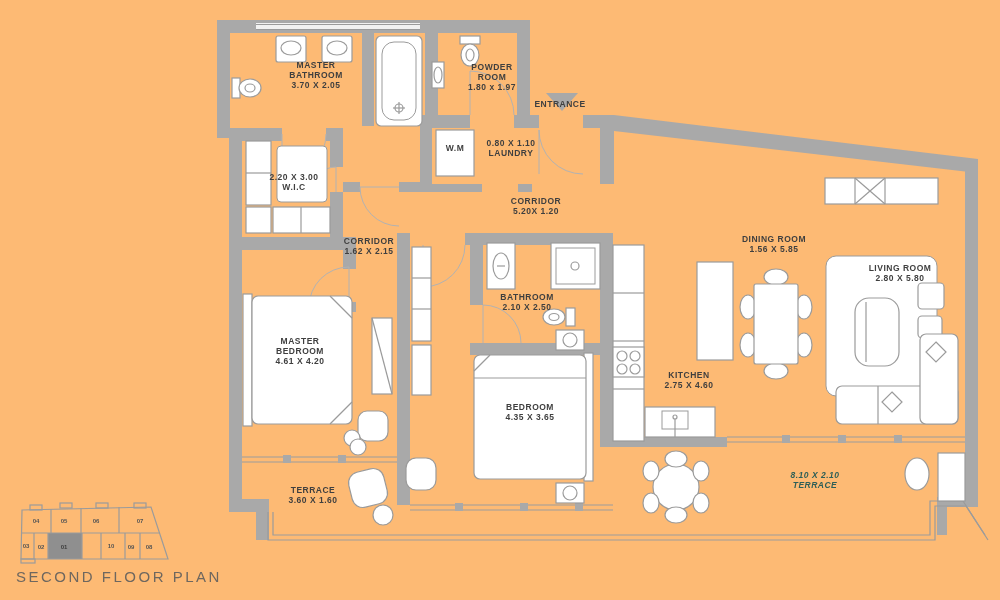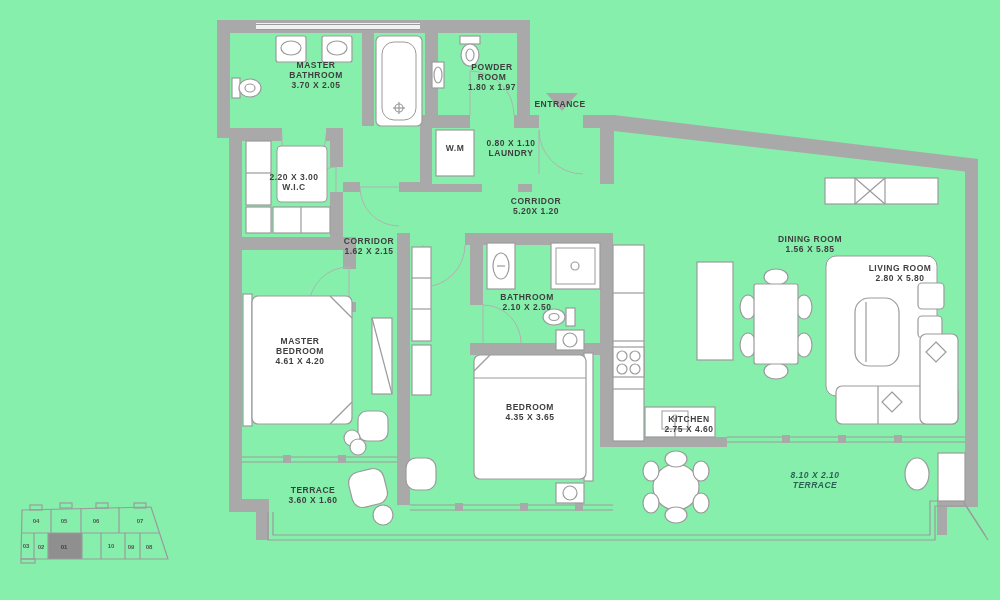--- a/index.html
+++ b/index.html
@@ -1,20 +1,20 @@
 <!DOCTYPE html>
 <html style="--wall: #a9a9a9; --line: #9b9b9b; --text: #3f3f3f; --accent: #2e5f57; --title: #6e675f; --hl: #8f8f8f;"><head>
 <meta charset="utf-8">
 <style>
   :root{
     --wall:#a9a9a9; --line:#9b9b9b; --arc:#b2b2b2;
     --text:#3f3f3f; --accent:#2e5f57; --title:#6e675f; --hl:#8f8f8f;
   }
   html,body{margin:0;padding:0;background:#fff;}
-  #stage{position:relative;width:1000px;height:600px;background:#86efac;overflow:hidden;
+  #stage{position:relative;width:1000px;height:600px;background:#fdba74;overflow:hidden;
          font-family:"Liberation Sans", sans-serif;}
   #plan-svg{position:absolute;left:0;top:0;}
   .wall{fill:var(--wall);stroke:none;}
   .ln{fill:none;stroke:var(--line);stroke-width:1.2;}
   .fw{fill:#fff;stroke:var(--line);stroke-width:1.2;}
   .fwthin{fill:#fff;stroke:var(--line);stroke-width:1;}
   .arc{fill:none;stroke:var(--arc);stroke-width:1;}
   .stub{fill:var(--wall);}
   .room-label{position:absolute;transform:translateX(-50%);text-align:center;
     color:var(--text);font-size:8.5px;font-weight:bold;letter-spacing:.5px;
@@ -311,38 +311,38 @@
         <div>W.I.C</div>
       </div>
       <div class="room-label" style="left: 536px; top: 196px;">
         <div>CORRIDOR</div>
         <div>5.20X 1.20</div>
       </div>
       <div class="room-label" style="left: 369px; top: 236px;">
         <div>CORRIDOR</div>
         <div>1.62 X 2.15</div>
       </div>
-      <div class="room-label" style="left: 774px; top: 234px; margin-left: 36px;">
+      <div class="room-label" style="left: 774px; top: 234px;">
         <div>DINING ROOM</div>
         <div>1.56 X 5.85</div>
       </div>
       <div class="room-label" style="left: 900px; top: 263px;">
         <div>LIVING ROOM</div>
         <div>2.80 X 5.80</div>
       </div>
       <div class="room-label" style="left: 527px; top: 292px;">
         <div>BATHROOM</div>
         <div>2.10 X 2.50</div>
       </div>
       <div class="room-label" style="left: 300px; top: 336px;">
         <div>MASTER</div>
         <div>BEDROOM</div>
         <div>4.61 X 4.20</div>
       </div>
-      <div class="room-label" style="left: 689px; top: 370px; margin-top: 44px;">
+      <div class="room-label" style="left: 689px; top: 370px;">
         <div>KITCHEN</div>
         <div>2.75 X 4.60</div>
       </div>
       <div class="room-label" style="left: 530px; top: 402px;">
         <div>BEDROOM</div>
         <div>4.35 X 3.65</div>
       </div>
       <div class="room-label" style="left: 313px; top: 485px;">
         <div>TERRACE</div>
         <div>3.60 X 1.60</div>
@@ -359,14 +359,15 @@
       <div class="unit-label" style="left: 96px; top: 521px;">06</div>
       <div class="unit-label" style="left: 140px; top: 521px;">07</div>
       <div class="unit-label" style="left: 26px; top: 546px;">03</div>
       <div class="unit-label" style="left: 41px; top: 547px;">02</div>
       <div class="unit-label" style="left: 64px; top: 547px; color: rgb(60, 60, 60);">01</div>
       <div class="unit-label" style="left: 111px; top: 546px;">10</div>
       <div class="unit-label" style="left: 131px; top: 547px;">09</div>
       <div class="unit-label" style="left: 149px; top: 547px;">08</div>
     </div>
 
+<div id="page-title">SECOND FLOOR PLAN</div>
 
 </div>
 
 </body></html>

